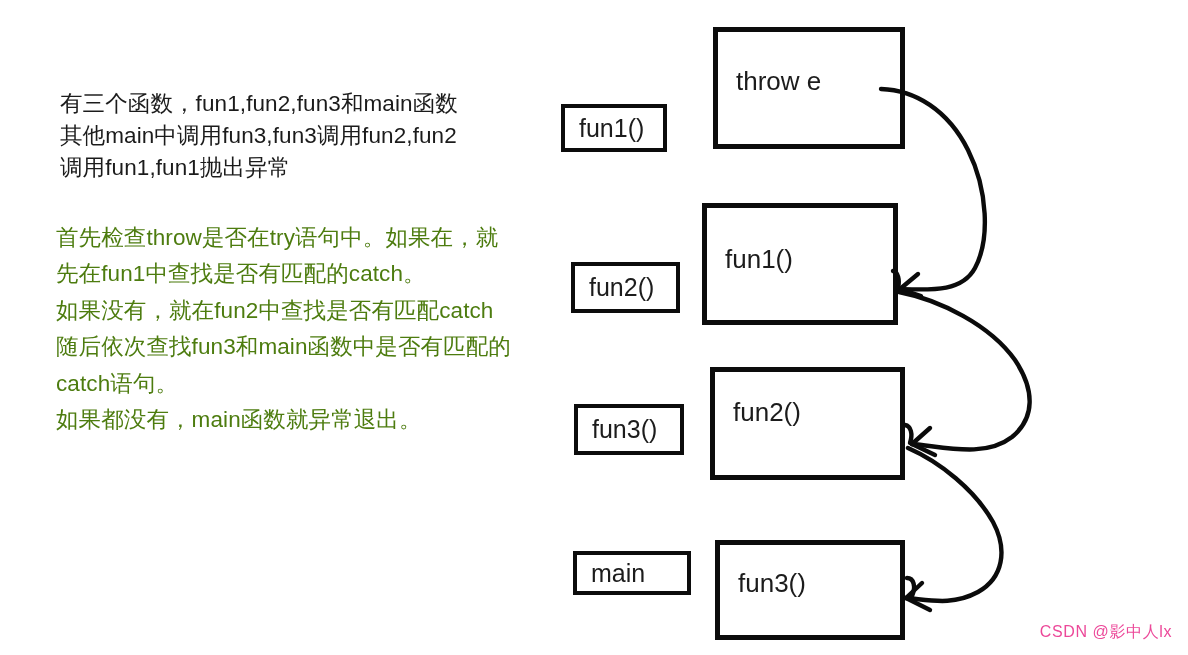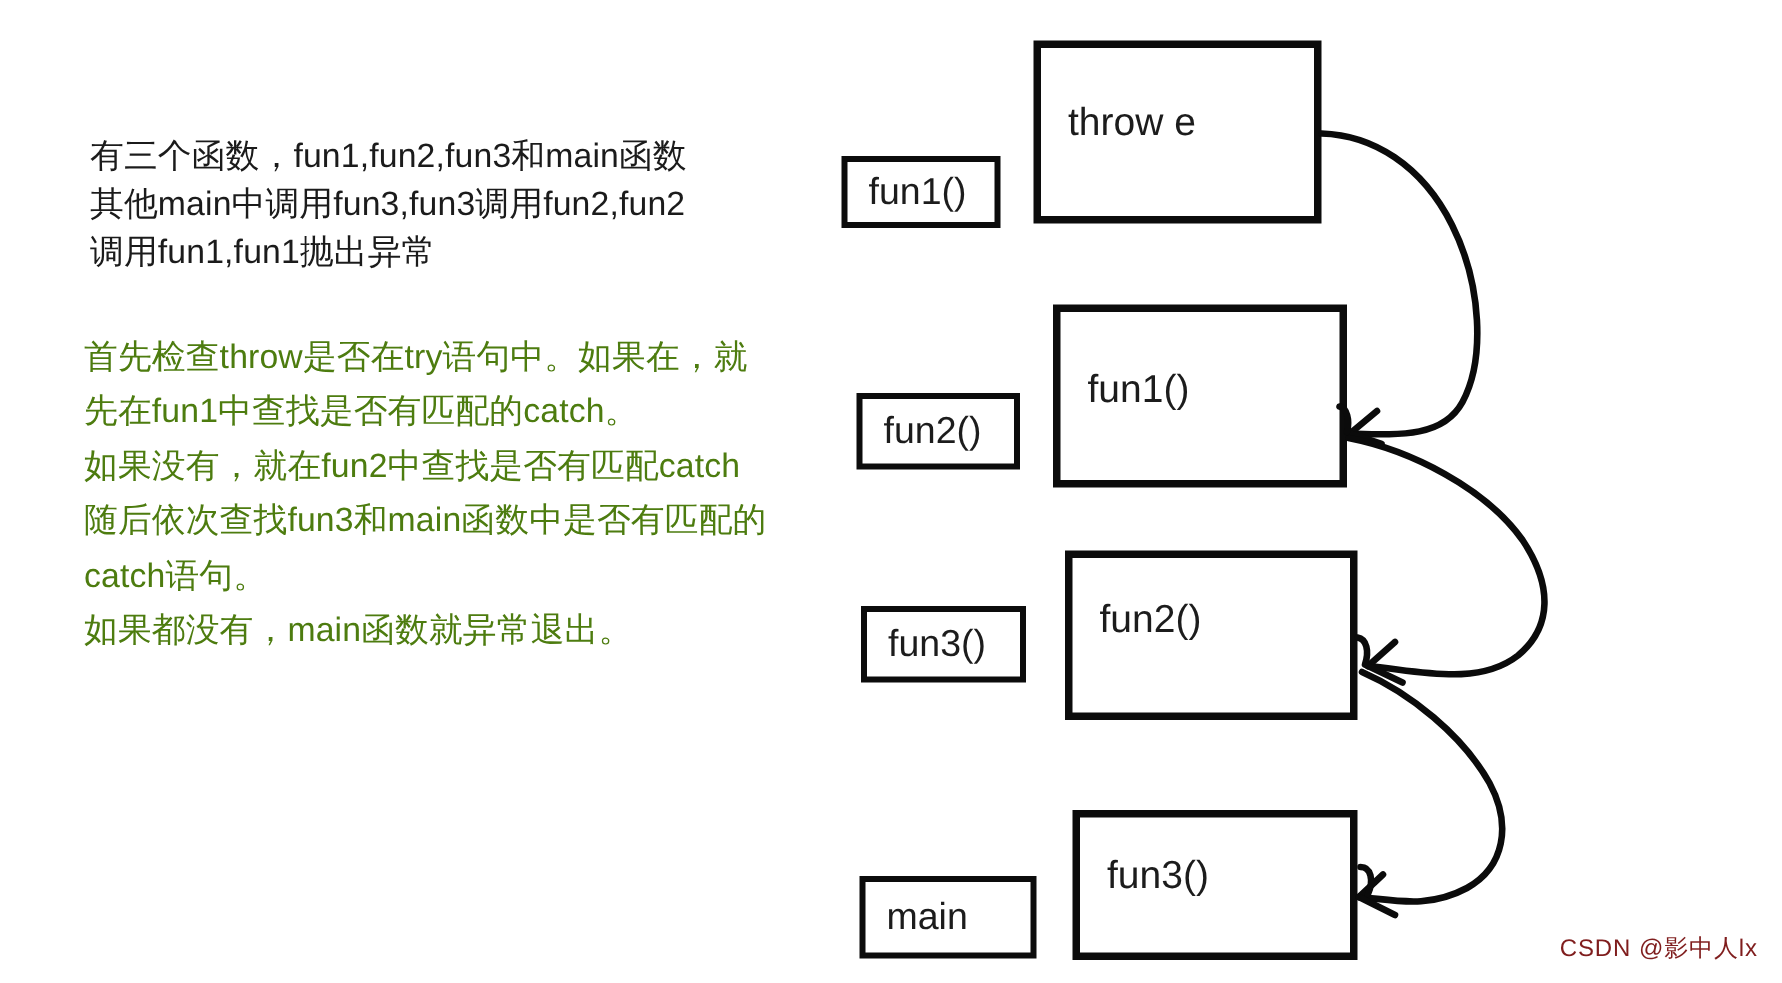--- a/index.html
+++ b/index.html
@@ -57,29 +57,29 @@
     padding-left: 14px;
     white-space: nowrap;
   }
   .box.big .box-label {
     font-size: 26px;
     padding-left: 18px;
   }
 
   
   #box-fun1-small { left: 561px; top: 104px; width: 106px; height: 48px; }
-  #box-throw-e    { left: 689px; top: 27px;  width: 192px; height: 122px; }
+  #box-throw-e    { left: 713px; top: 27px;  width: 192px; height: 122px; }
 
   #box-fun2-small { left: 571px; top: 262px; width: 109px; height: 51px; }
   #box-fun1-big   { left: 702px; top: 203px; width: 196px; height: 122px; }
 
   #box-fun3-small { left: 574px; top: 404px; width: 110px; height: 51px; }
   #box-fun2-big   { left: 710px; top: 367px; width: 195px; height: 113px; }
 
-  #box-main       { left: 573px; top: 584px; width: 118px; height: 55px; }
+  #box-main       { left: 573px; top: 551px; width: 118px; height: 44px; }
   #box-fun3-big   { left: 715px; top: 540px; width: 190px; height: 100px; }
 
   
   #box-throw-e  .box-label { margin-top: -14px; }
   #box-fun1-big .box-label { margin-top: -10px; }
   #box-fun2-big .box-label { margin-top: -22px; }
   #box-fun3-big .box-label { margin-top: -14px; }
 
   
   #arrows {
@@ -97,21 +97,21 @@
     stroke-linecap: round;
     stroke-linejoin: round;
   }
 
   
   #watermark {
     position: absolute;
     right: 16px;
     bottom: 12px;
     font-size: 16px;
-    color: #7f1d1d;
+    color: #ec4899;
     letter-spacing: 0.6px;
     white-space: nowrap;
   }
 </style>
 </head>
 <body>
 
 <div id="canvas">
 
   <div class="textblock" id="desc-block">有三个函数，fun1,fun2,fun3和main函数

